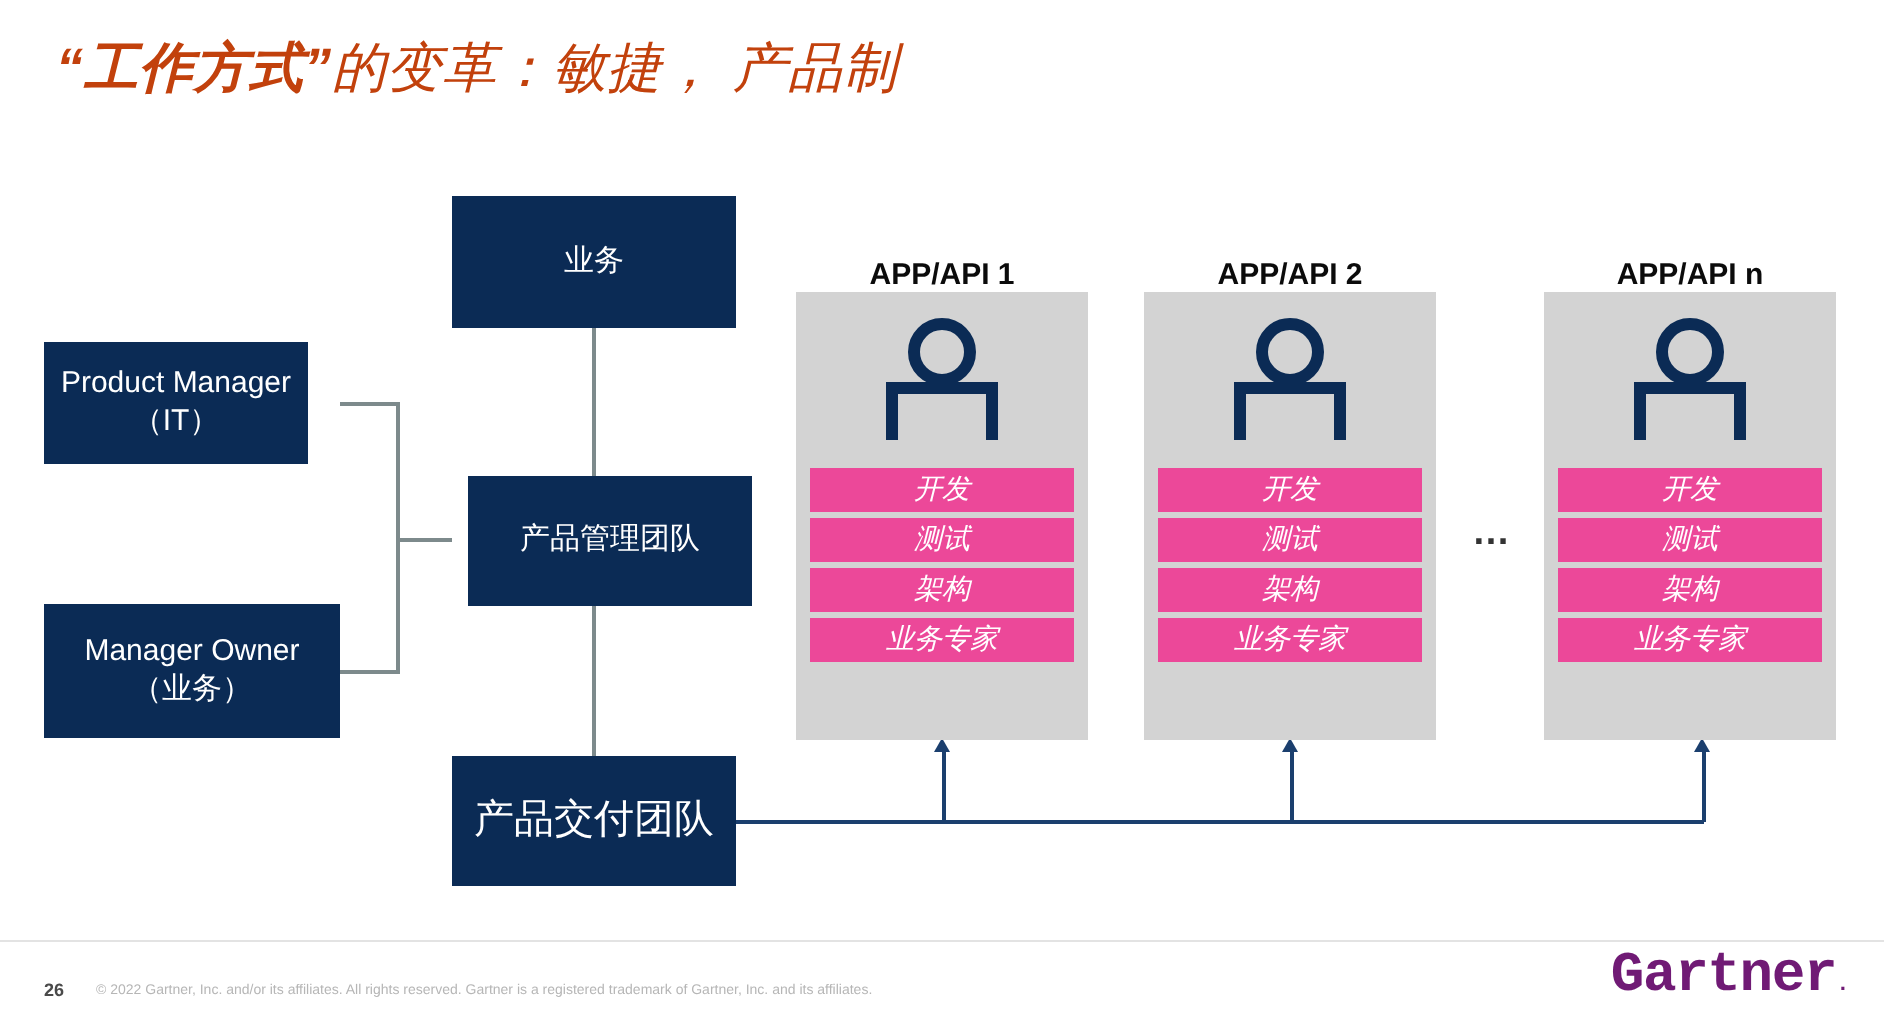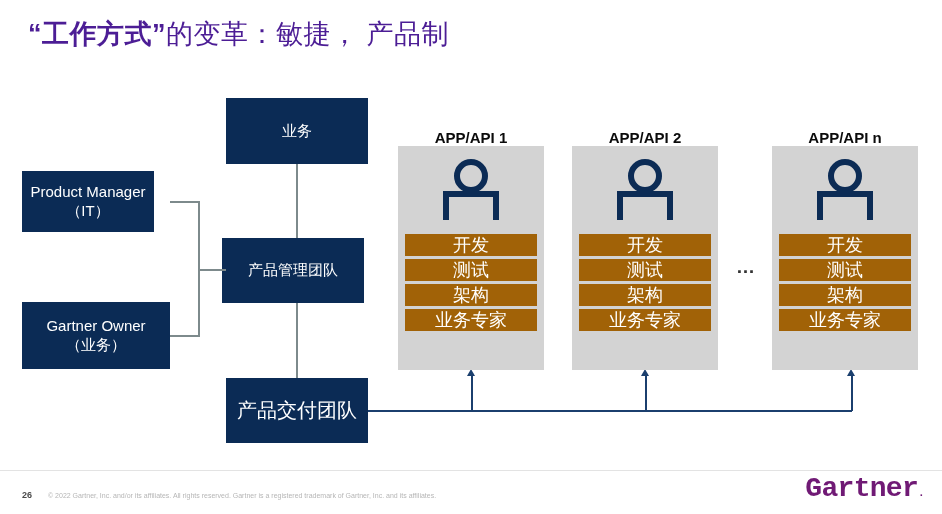--- a/index.html
+++ b/index.html
@@ -21,23 +21,24 @@
     height: 514px;
     background: #ffffff;
   }
 
   
   #slide-title {
     position: absolute;
     left: 28px;
     top: 16px;
     font-size: 27px;
-    color: #4c1d95;
+    color: #c2410c;
     letter-spacing: 0.5px;
     white-space: nowrap;
+    font-style: italic;
   }
   #slide-title .tq {
     font-weight: bold;
   }
 
   
   .navy-box {
     position: absolute;
     background: #0b2b55;
     color: #ffffff;
@@ -47,21 +48,21 @@
     text-align: center;
     line-height: 1.22;
     box-sizing: border-box;
   }
   .navy-box .bx-label {
     display: block;
     white-space: pre-line;
   }
 
   #box-business      { left: 226px; top: 98px;  width: 142px; height: 66px; font-size: 15px; }
-  #box-pm-team       { left: 222px; top: 238px; width: 142px; height: 65px; font-size: 15px; text-align: center; }
+  #box-pm-team       { left: 234px; top: 238px; width: 142px; height: 65px; font-size: 15px; text-align: center; }
   #box-delivery-team { left: 226px; top: 378px; width: 142px; height: 65px; font-size: 20px; }
   #box-product-mgr   { left: 22px;  top: 171px; width: 132px; height: 61px; font-size: 15px; }
   #box-biz-owner     { left: 22px;  top: 302px; width: 148px; height: 67px; font-size: 15px; }
 
   
   .conn-grey {
     position: absolute;
     background: #7d8a8c;
   }
   
@@ -117,28 +118,29 @@
     transform: translateX(-50%);
   }
   .role-list {
     position: absolute;
     left: 7px;
     top: 88px;
     width: 132px;
   }
   .role-bar {
     height: 22px;
-    background: #a16207;
+    background: #ec4899;
     color: #ffffff;
-    font-size: 18px;
+    font-size: 14px;
     display: flex;
     align-items: center;
     justify-content: center;
     margin-bottom: 3px;
     box-sizing: border-box;
+    font-style: italic;
   }
   .role-bar:last-child { margin-bottom: 12px; }
 
   #col-1 { left: 398px; top: 117px; width: 146px; }
   #col-2 { left: 572px; top: 117px; width: 146px; }
   #col-3 { left: 772px; top: 117px; width: 146px; }
 
   
   #col-ellipsis {
     position: absolute;
@@ -205,21 +207,21 @@
   <div class="navy-box" id="box-delivery-team">
     <span class="bx-label">产品交付团队</span>
   </div>
 
   <div class="navy-box" id="box-product-mgr">
     <span class="bx-label">Product Manager
 （IT）</span>
   </div>
 
   <div class="navy-box" id="box-biz-owner">
-    <span class="bx-label">Gartner Owner
+    <span class="bx-label">Manager Owner
 （业务）</span>
   </div>
 
   <div class="conn-grey" id="conn-v1"></div>
   <div class="conn-grey" id="conn-v2"></div>
   <div class="conn-grey" id="conn-b-top"></div>
   <div class="conn-grey" id="conn-b-bot"></div>
   <div class="conn-grey" id="conn-b-vert"></div>
   <div class="conn-grey" id="conn-b-stem"></div>
 

